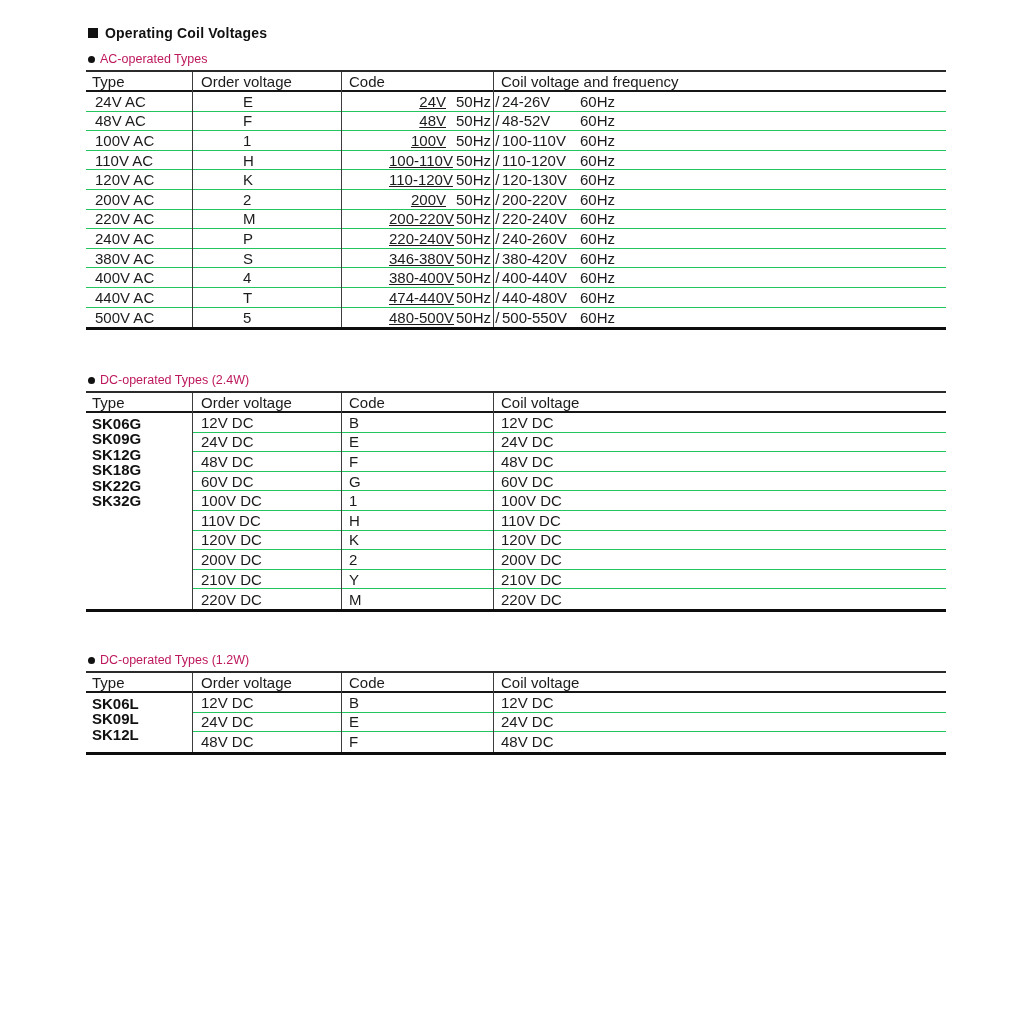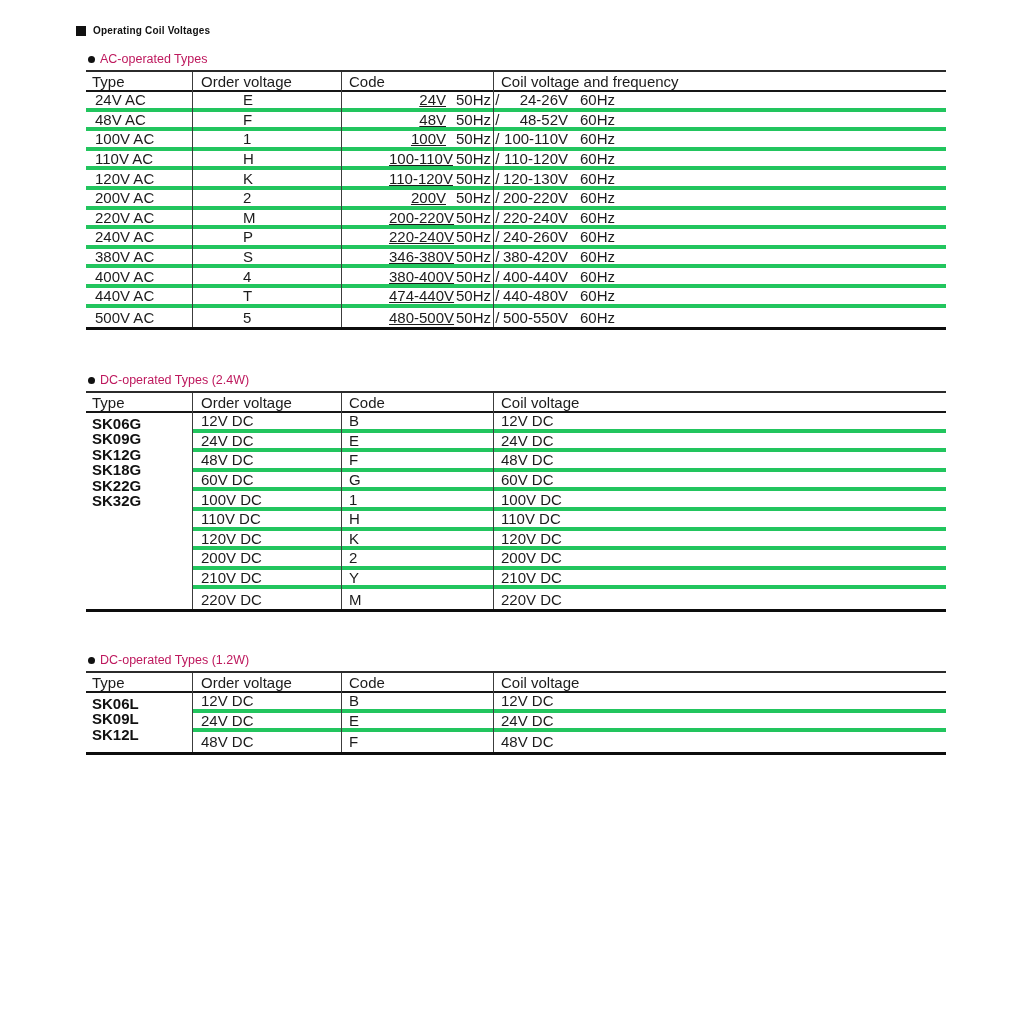--- a/index.html
+++ b/index.html
@@ -6,23 +6,23 @@
   .page{
     position:relative;
     width:1020px;height:1020px;
     background:#ffffff;
     font-family:"Liberation Sans", sans-serif;
     color:#1c1c1c;
     overflow:hidden;
   }
   
   .doc-title{
-    position:absolute;left:76px;top:25px;
+    position:absolute;left:88px;top:25px;
     display:flex;align-items:center;
-    font-size:10px;font-weight:bold;color:#111;
+    font-size:14px;font-weight:bold;color:#111;
     letter-spacing:0.2px;
   }
   .sq-bullet{
     display:inline-block;width:10px;height:10px;background:#111;
     margin-right:7px;flex:0 0 auto;
   }
   
   .section-label{
     position:absolute;left:88px;
     display:flex;align-items:center;
@@ -53,29 +53,29 @@
   .c2{width:152px;padding-left:8px;}
   .c3{flex:1;padding-left:8px;}
   .typecell{
     width:106px;box-sizing:border-box;padding:3px 0 0 6px;
     font-weight:bold;color:#111;line-height:15.4px;
     flex:0 0 auto;
   }
   .rows{flex:1;display:flex;flex-direction:column;}
   .tr{
     display:flex;align-items:center;height:19.6px;
-    border-bottom:4px solid #22c55e;
+    border-bottom:1px solid #22c55e;
     box-sizing:border-box;
   }
   .tr:last-child{border-bottom:none;}
   
   .freq{display:flex;padding-left:2px;}
   .fv50{width:57px;text-align:right;flex:0 0 auto;text-decoration:underline;}
   .ff50{width:46px;margin-left:10px;flex:0 0 auto;}
-  .fv60{width:66px;text-align:right;flex:0 0 auto;}
+  .fv60{width:66px;text-align:left;flex:0 0 auto;}
   .ff60{margin-left:12px;flex:0 0 auto;}
 </style>
 </head>
 <body>
 
 <div class="page">
 
   <div class="doc-title">
     <span class="sq-bullet"></span>
     <span>Operating Coil Voltages</span>

